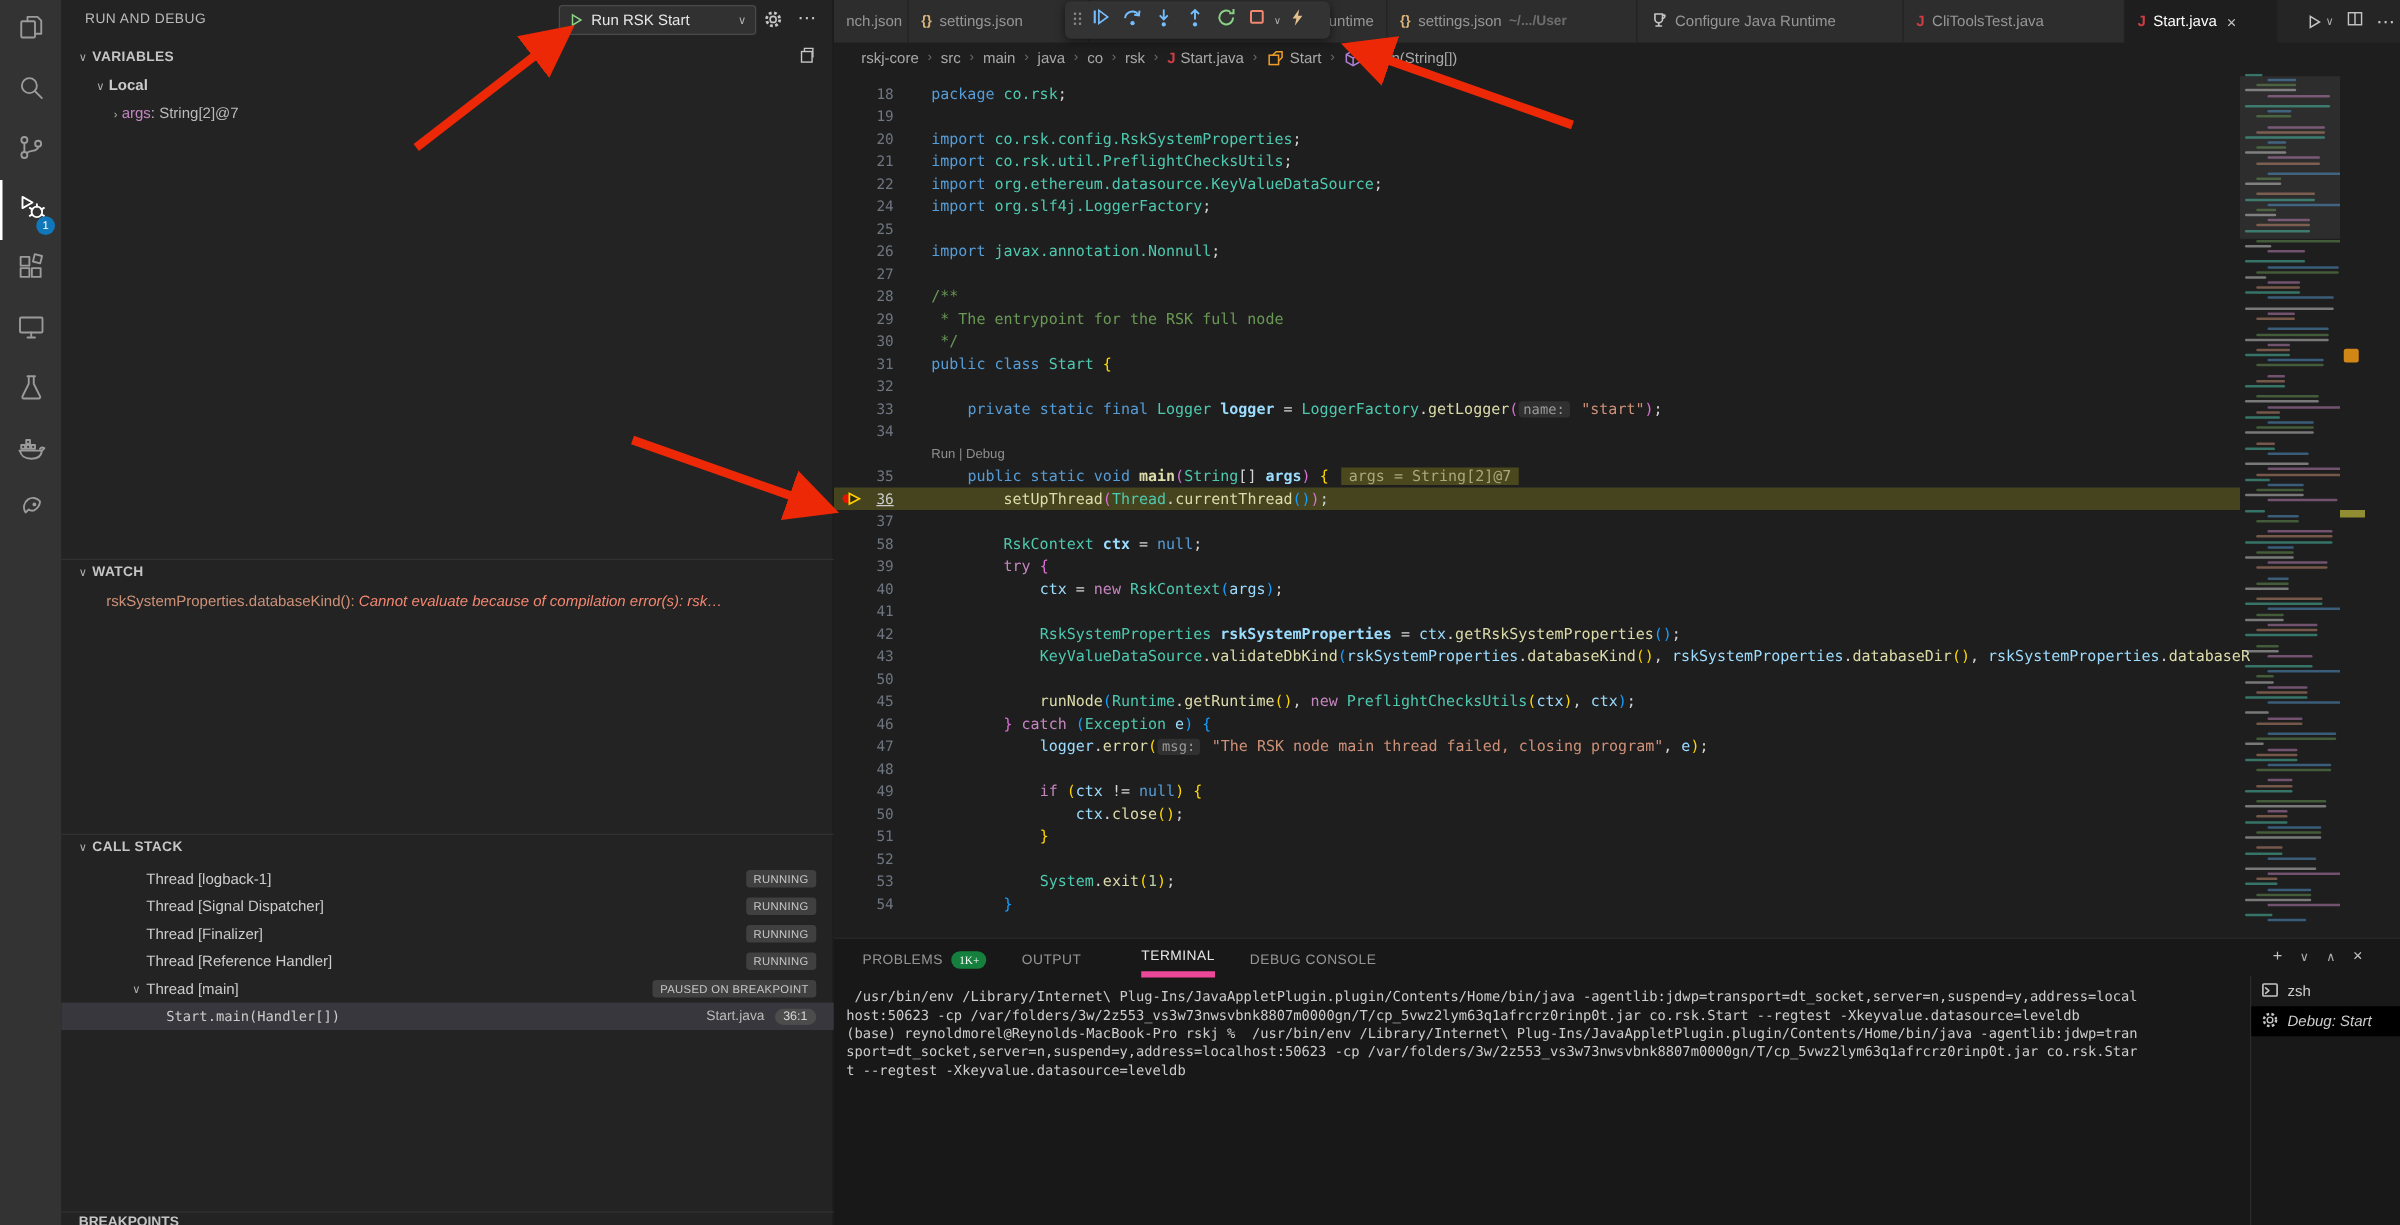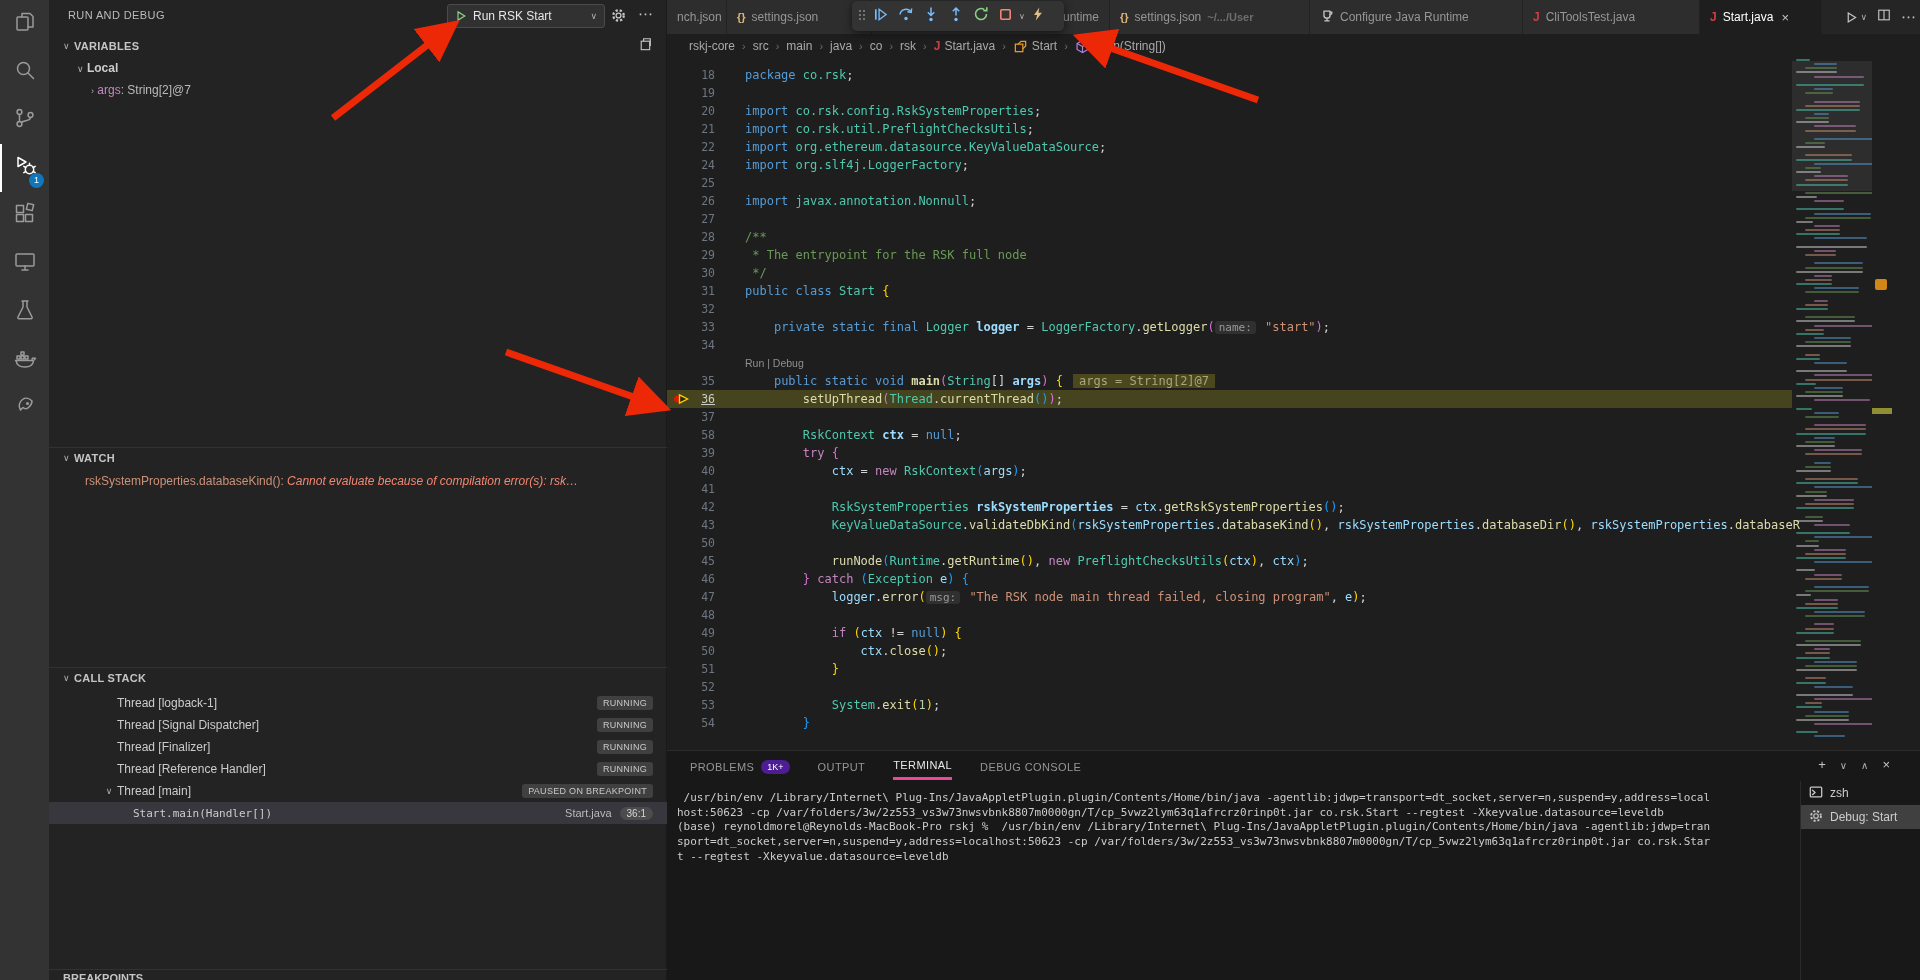--- a/index.html
+++ b/index.html
@@ -81,29 +81,29 @@
   
   #minimap { position:absolute; left:1125px; top:59px; width:80px; height:691px; overflow:hidden; }
   .mm-bar { position:absolute; height:2px; border-radius:1px; opacity:.5; }
   #mm-view { position:absolute; left:0; top:2px; width:80px; height:130px; background:rgba(255,255,255,.07); }
   #ruler { position:absolute; left:1205px; top:59px; width:20px; height:691px; }
 
   
   #panel { position:absolute; left:667px; top:750px; width:1253px; height:230px; background:#181818; border-top:1px solid #2b2b2b; }
   #panel-tabs { position:absolute; left:23px; top:8px; display:flex; gap:28px; font-size:11px; letter-spacing:.4px; color:#969696; }
   .p-tab { display:flex; align-items:center; gap:7px; padding-bottom:6px; }
-  .p-tab.active { color:#e7e7e7; border-bottom:3px solid #ec4899; }
-  .p-badge { background:#4c1d95; color:#ffffff; font-size:9px; border-radius:9px; padding:2px 6px; letter-spacing:0; }
+  .p-tab.active { color:#e7e7e7; border-bottom:5px solid #ec4899;margin-left:20px; }
+  .p-badge { background:#15803d; color:#ffffff; font-size:9px; border-radius:9px; padding:2px 6px; letter-spacing:0;font-family:Liberation Serif, serif; }
   #panel-actions { position:absolute; right:30px; top:6px; display:flex; gap:14px; color:#c5c5c5; font-size:13px; }
   #terminal { position:absolute; left:10px; top:40px; width:1120px; font-family:"DejaVu Sans Mono", monospace;
     font-size:11px; line-height:14.7px; color:#cccccc; }
   .term-line { white-space:pre; }
   #term-list { position:absolute; left:1133px; top:30px; width:120px; border-left:1px solid #2b2b2b; height:200px; }
   .tl-row { height:24px; display:flex; align-items:center; gap:7px; padding-left:8px; font-size:12px; color:#cccccc; }
-  .tl-row.selected { background:#404040; }
+  .tl-row.selected { background:#000000;font-style:italic; }
 
   #corner-ico { position:absolute; left:637px; top:37px; z-index:6; color:#c5c5c5; }
   #arrows { position:absolute; left:0; top:0; width:1920px; height:980px; z-index:50; pointer-events:none; }
   .sb-bottom-head { position:absolute; left:14px; top:972px; font-size:11px; font-weight:bold; color:#c5c5c5; }
 </style>
 </head>
 <body>
 
 <div id="activitybar">
     <div class="ab-item">

